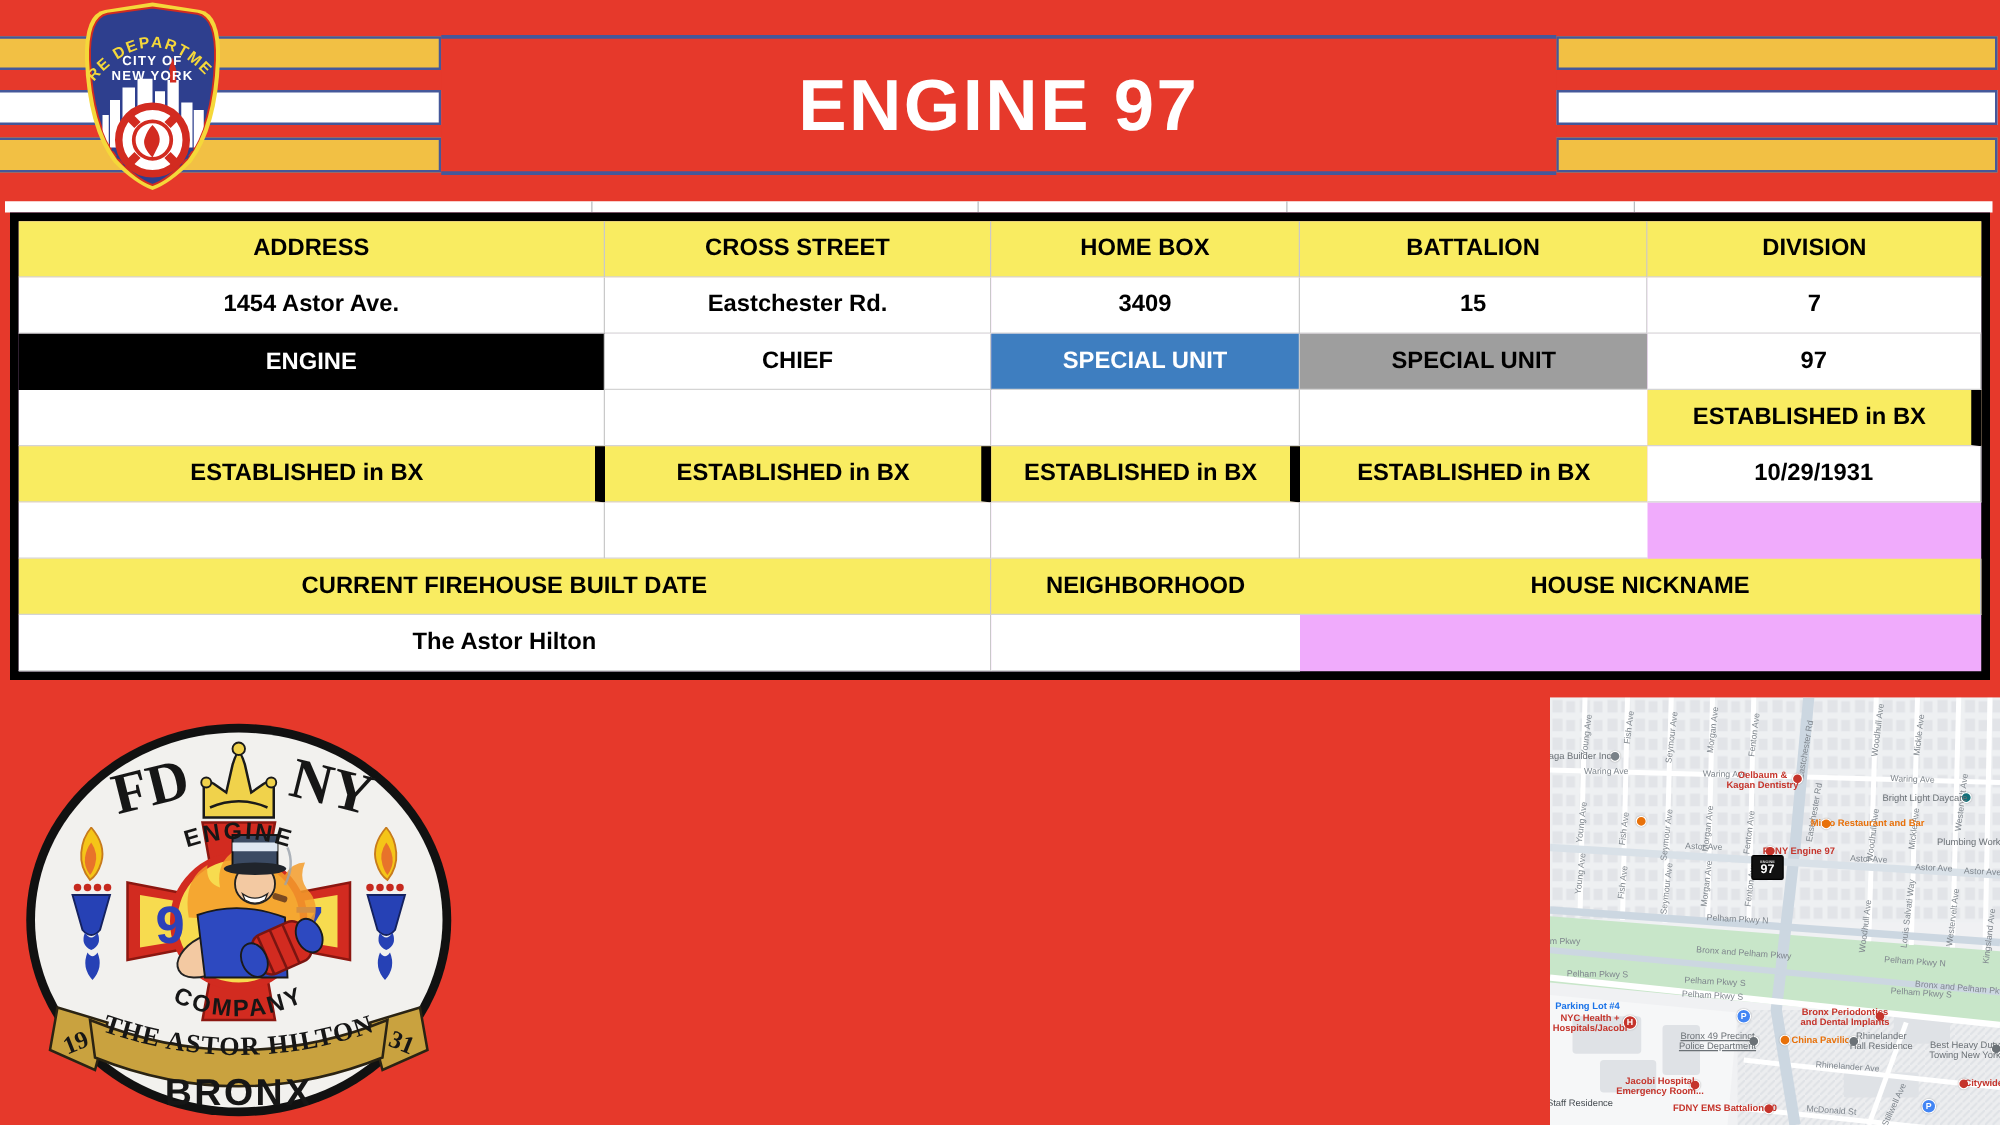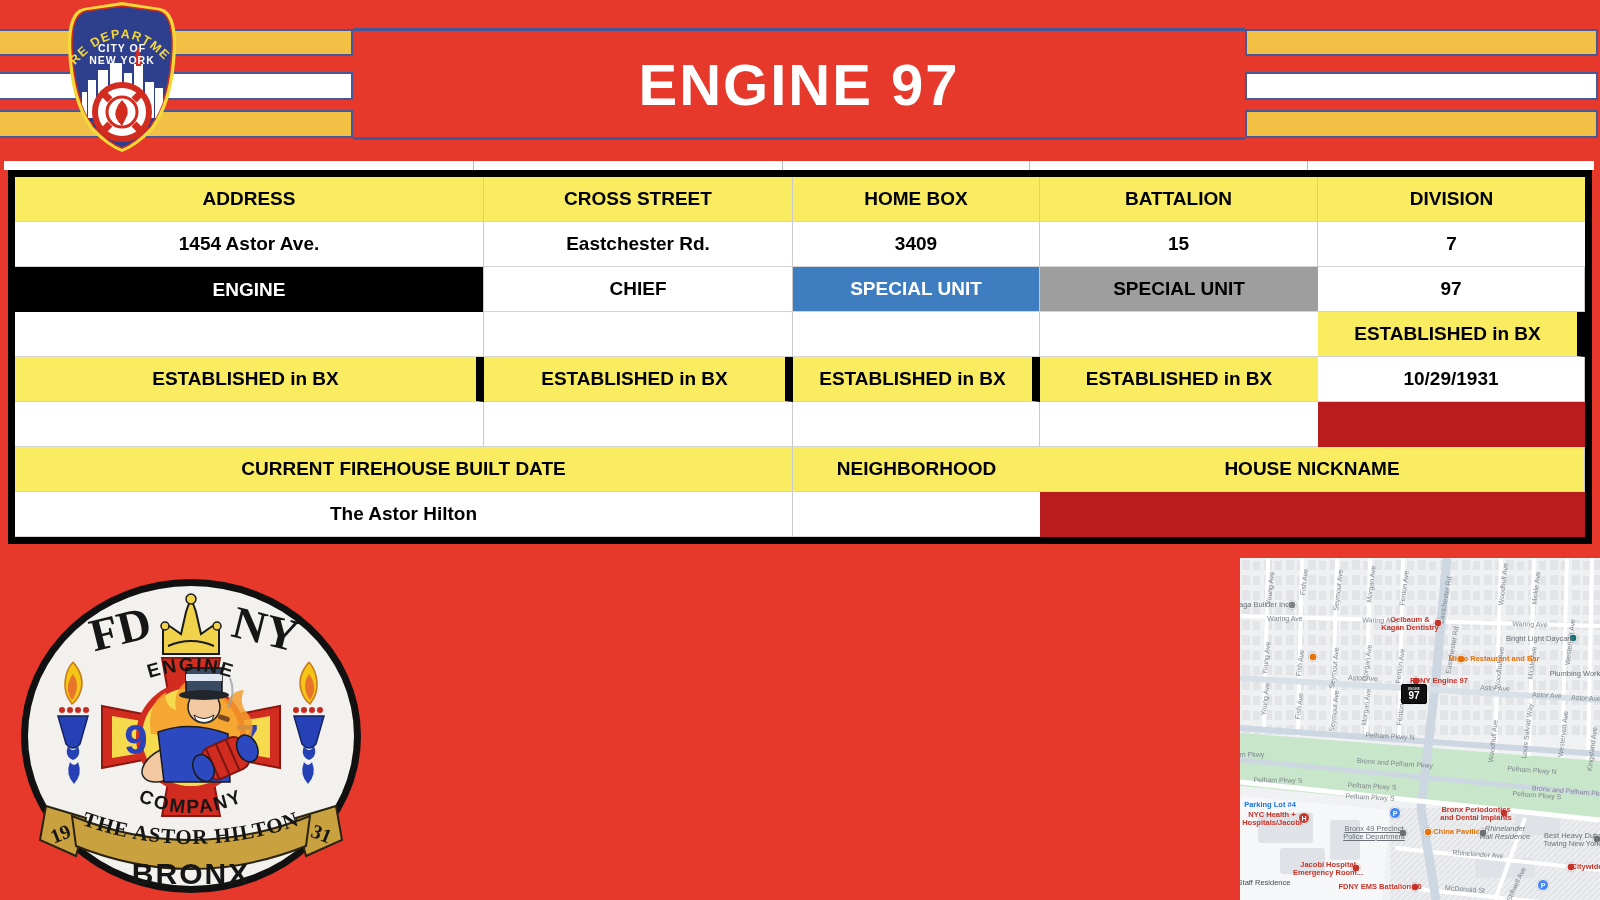--- a/index.html
+++ b/index.html
@@ -21,21 +21,21 @@
   .title-box span{color:#ffffff;font-size:58px;font-weight:800;letter-spacing:2px;}
 
   
   .shield{position:absolute;left:60px;top:0px;width:124px;height:152px;}
 
   
   .pre-strip{position:absolute;left:4px;top:161px;width:1590px;height:9px;background:#ffffff;}
   .pre-strip i{position:absolute;top:0;width:1px;height:9px;background:#b9bcbf;}
 
   .info-table{position:absolute;left:8px;top:170px;width:1584px;box-sizing:border-box;
-    border:7px solid #000;background:#b91c1c;display:grid;
+    border:7px solid #000;background:#f0abfc;display:grid;
     grid-template-columns:469px 309px 247px 278px 267px;grid-auto-rows:45px;}
   .cell{display:flex;align-items:center;justify-content:center;
     font-weight:bold;font-size:19px;color:#000;background:#fff;
     border-right:1px solid #c9c9c9;border-bottom:1px solid #d4d4d4;
     box-sizing:border-box;white-space:nowrap;}
   .cell.last{border-right:none;}
   .cell.y{background:#f9ec61;}
   .cell.yb{background:#f9ec61;border-right:8px solid #000;}
   .cell.kblack{background:#000;color:#fff;border-bottom:none;}
   .cell.kred{background:#d8442f;color:#fff;}
@@ -395,21 +395,21 @@
     <span class="poi poi-blue" style="left: 30px; top: 247px;">Parking Lot #4</span>
     <span class="dot glyph" style="left: 64px; top: 260px; background: rgb(197, 52, 43);">H</span>
     <span class="poi poi-red" style="left: 32px; top: 261px;">NYC Health +
 Hospitals/Jacobi</span>
     <span class="dot" style="left: 163px; top: 275px; background: rgb(107, 113, 118);"></span>
     <span class="poi poi-gray" style="left: 134px; top: 275px; text-decoration: underline;">Bronx 49 Precinct
 Police Department</span>
     <span class="dot" style="left: 188px; top: 274px; background: rgb(232, 113, 10);"></span>
     <span class="poi poi-orange" style="left: 210px; top: 274px; padding-left: 18px;">China Pavilion</span>
     <span class="dot" style="left: 243px; top: 275px; background: rgb(107, 113, 118);"></span>
-    <span class="poi poi-gray" style="left: 265px; top: 275px; font-style: italic;">Rhinelander
+    <span class="poi poi-gray" style="left: 265px; top: 275px;">Rhinelander
 Hall Residence</span>
     <span class="dot" style="left: 264px; top: 255px; background: rgb(197, 52, 43);"></span>
     <span class="poi poi-red" style="left: 236px; top: 256px;">Bronx Periodontics
 and Dental Implants</span>
     <span class="dot" style="left: 116px; top: 310px; background: rgb(197, 52, 43);"></span>
     <span class="poi poi-red" style="left: 88px; top: 311px;">Jacobi Hospital
 Emergency Room...</span>
     <span class="dot" style="left: 175px; top: 329px; background: rgb(197, 52, 43);"></span>
     <span class="poi poi-red" style="left: 140px; top: 329px;">FDNY EMS Battalion 20</span>
     <span class="dot" style="left: 357px; top: 281px; background: rgb(107, 113, 118);"></span>

